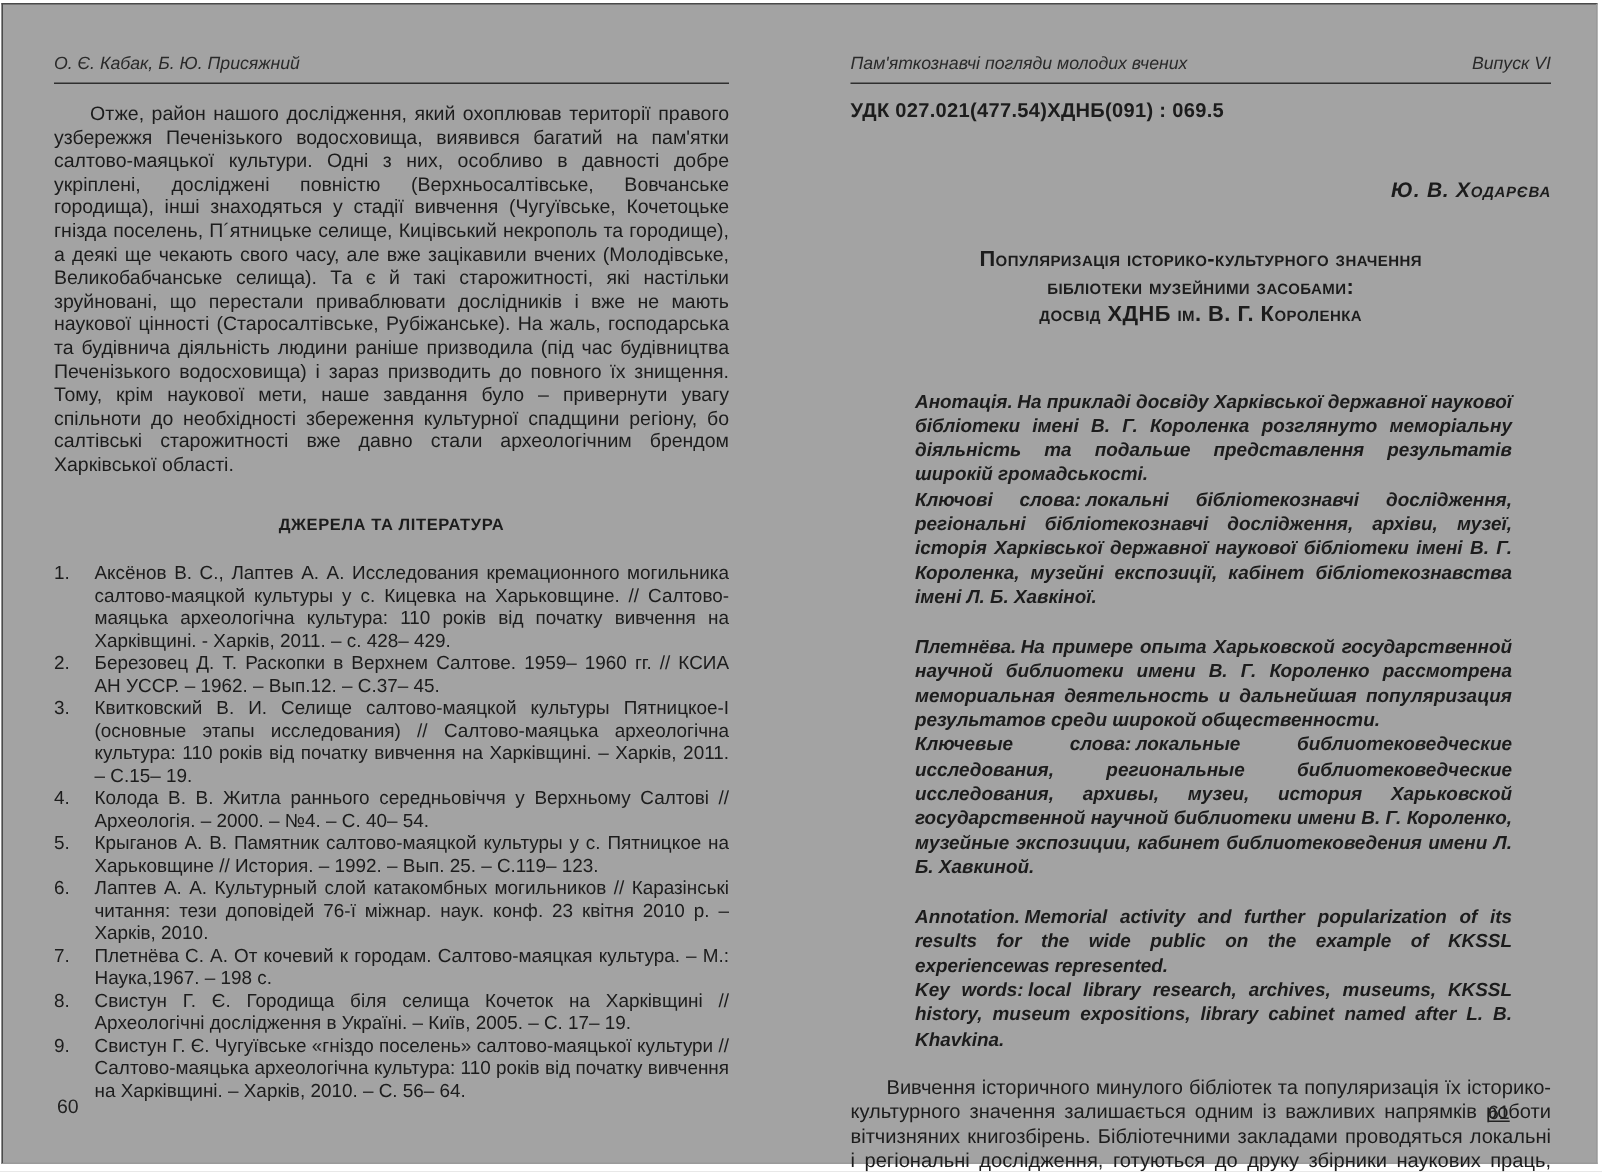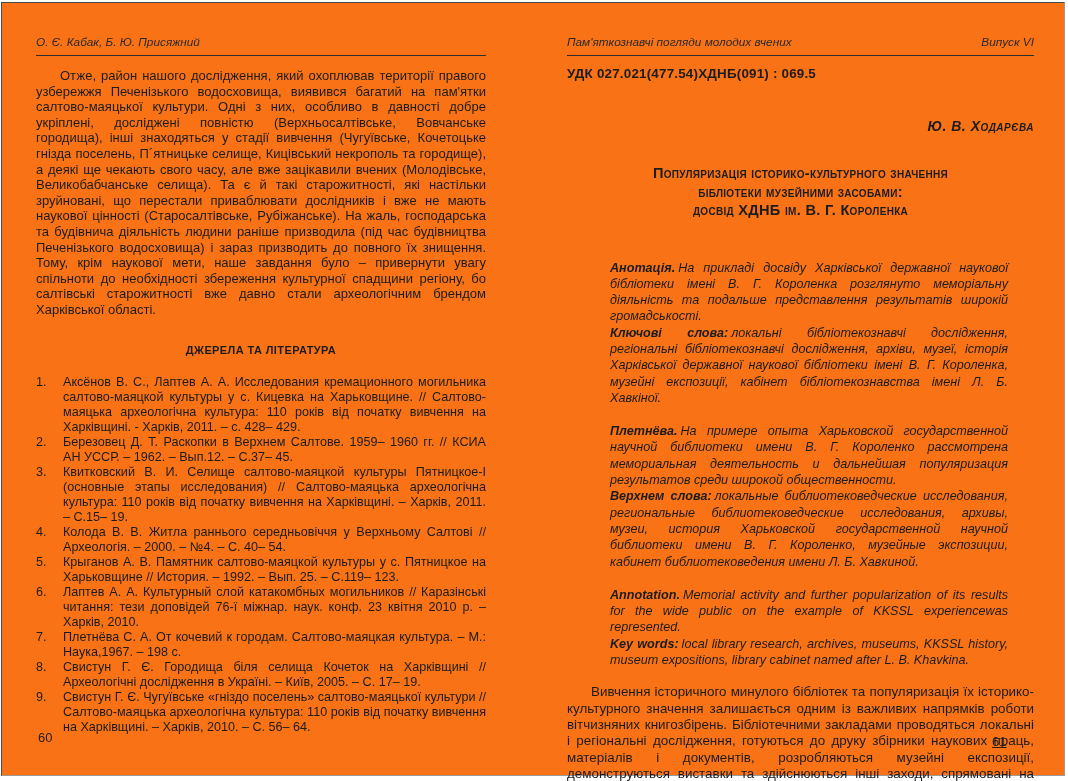--- a/index.html
+++ b/index.html
@@ -1,20 +1,20 @@
 <!DOCTYPE html>
 <html lang="uk"><head>
 <meta charset="utf-8">
 <style>
   html,body{margin:0;padding:0;background:#ffffff;}
   body{width:1068px;height:781px;position:relative;overflow:hidden;
        font-family:"Liberation Sans",sans-serif;color:#1c1c1c;
        -webkit-font-smoothing:antialiased;}
   .sheet{position:absolute;left:1px;top:2px;right:3px;bottom:5px;
-         background:#f97316;
+         background:#a3a3a3;
          border:1px solid #9a9a9a;border-top-color:#4a4a4a;border-left-color:#4a4a4a;}
   .page{position:absolute;top:24px;}
   .page-left{left:34px;width:450px;}
   .page-right{left:565px;width:467px;}
 
   .running-head{font-style:italic;font-size:11.8px;color:#2a2a2a;
                 display:flex;justify-content:space-between;margin-top:8px;}
   .head-rule{border:0;border-top:1.6px solid #2f2f2f;margin:6px 0 0 0;}
 
   
@@ -32,21 +32,21 @@
   .pagenum-right{left:990px;top:731px;text-decoration:underline;}
 
   
   .udc{margin:10px 0 0 0;font-size:13.4px;font-weight:bold;letter-spacing:.2px;}
   .author{margin:37px 0 0 0;text-align:right;font-weight:bold;font-style:italic;
           font-variant:small-caps;font-size:14px;letter-spacing:.5px;}
   .title{margin:30px 6px 0 6px;text-align:center;font-weight:bold;
          font-variant:small-caps;font-size:14.6px;line-height:18.5px;
          letter-spacing:.3px;}
   .annots{margin:40px 26px 0 43px;font-style:italic;font-size:12.6px;
-          line-height:16.3px;text-align:justify;}
+          line-height:16.3px;text-align:justify;font-weight:bold;}
   .annot-block + .annot-block{margin-top:17px;}
   .annot-block p{margin:0;}
   .annot-block b{margin-right:3px;}
   .rbody{margin:16px 0 0 0;text-indent:24px;text-align:justify;
          font-size:13.4px;line-height:16.3px;}
 </style>
 </head>
 <body>
 
 <div class="sheet">
@@ -91,21 +91,21 @@
       <span>досвід ХДНБ ім. В. Г. Короленка</span>
     </h2>
 
     <div class="annots">
       <div class="annot-block">
         <p><b>Анотація.</b><span>На прикладі досвіду Харківської державної наукової бібліотеки імені В. Г. Короленка розглянуто меморіальну діяльність та подальше представлення результатів широкій громадськості.</span></p>
         <p><b>Ключові слова:</b><span>локальні бібліотекознавчі дослідження, регіональні бібліотекознавчі дослідження, архіви, музеї, історія Харківської державної наукової бібліотеки імені В. Г. Короленка, музейні експозиції, кабінет бібліотекознавства імені Л. Б. Хавкіної.</span></p>
       </div>
       <div class="annot-block">
         <p><b>Плетнёва.</b><span>На примере опыта Харьковской государственной научной библиотеки имени В. Г. Короленко рассмотрена мемориальная деятельность и дальнейшая популяризация результатов среди широкой общественности.</span></p>
-        <p><b>Верхнем слова:</b><span>локальные библиотековедческие исследования, региональные библиотековедческие исследования, архивы, музеи, история Харьковской государственной научной библиотеки имени В. Г. Короленко, музейные экспозиции, кабинет библиотековедения имени Л. Б. Хавкиной.</span></p>
+        <p><b>Ключевые слова:</b><span>локальные библиотековедческие исследования, региональные библиотековедческие исследования, архивы, музеи, история Харьковской государственной научной библиотеки имени В. Г. Короленко, музейные экспозиции, кабинет библиотековедения имени Л. Б. Хавкиной.</span></p>
       </div>
       <div class="annot-block">
         <p><b>Annotation.</b><span>Memorial activity and further popularization of its results for the wide public on the example of KKSSL experiencewas represented.</span></p>
         <p><b>Key words:</b><span>local library research, archives, museums, KKSSL history, museum expositions, library cabinet named after L. B. Khavkina.</span></p>
       </div>
     </div>
 
     <p class="rbody">Вивчення історичного минулого бібліотек та популяризація їх історико-культурного значення залишається одним із важливих напрямків роботи вітчизняних книгозбірень. Бібліотечними закладами проводяться локальні і регіональні дослідження, готуються до друку збірники наукових праць, матеріалів і документів, розробляються музейні експозиції, демонструються виставки та здійснюються інші заходи, спрямовані на подальше поширення отриманих під час історичних розвідок результатів.</p>
   </section>
 

